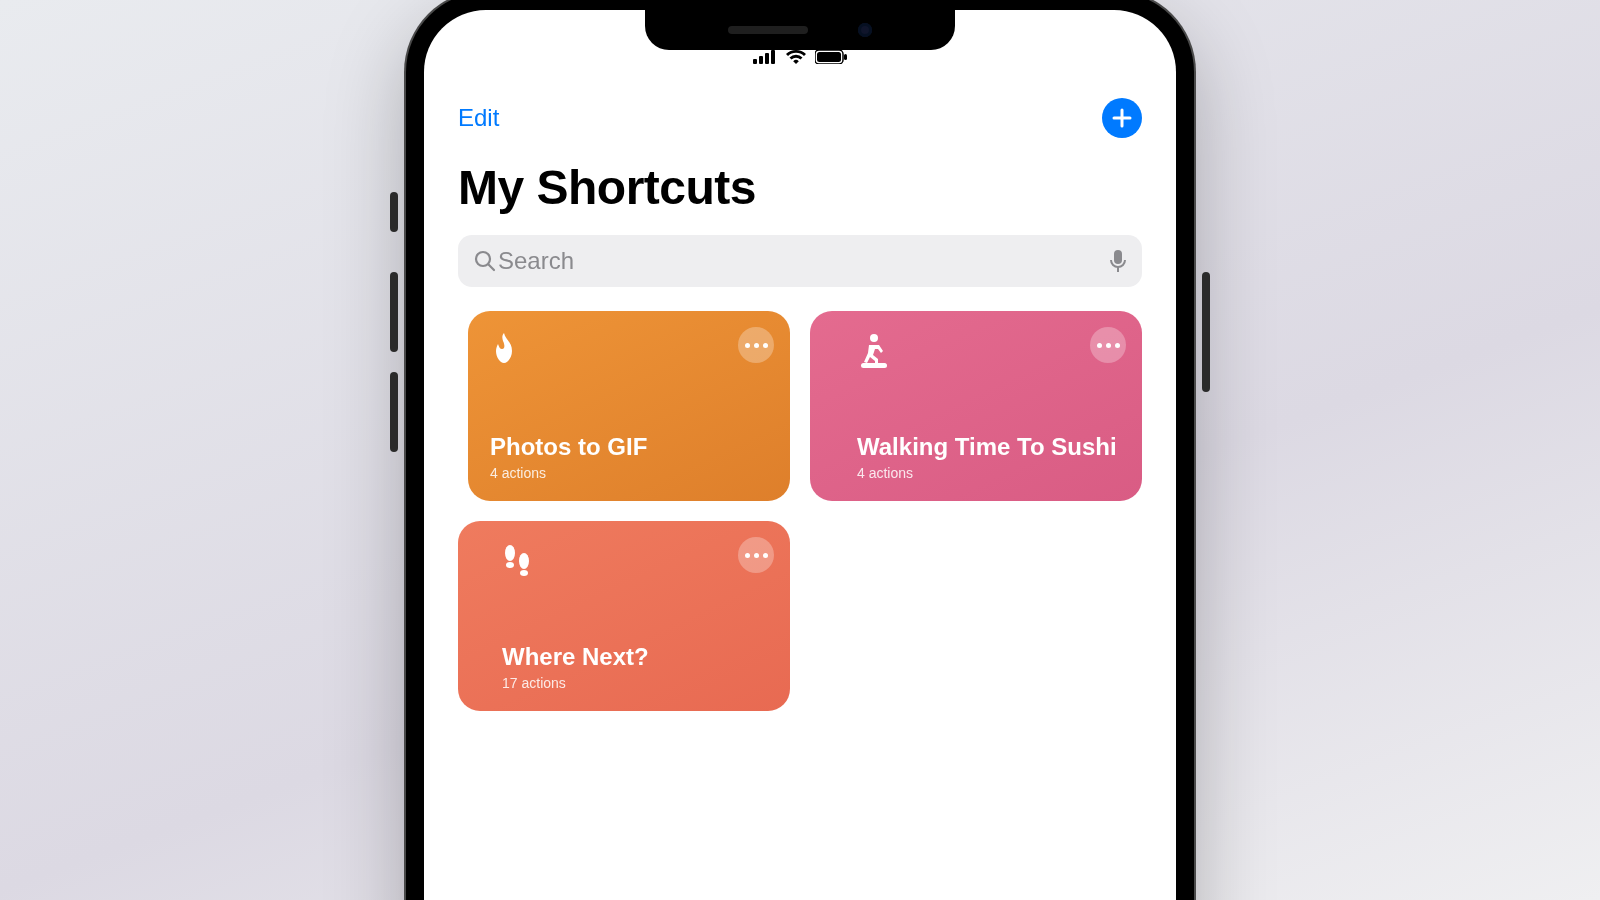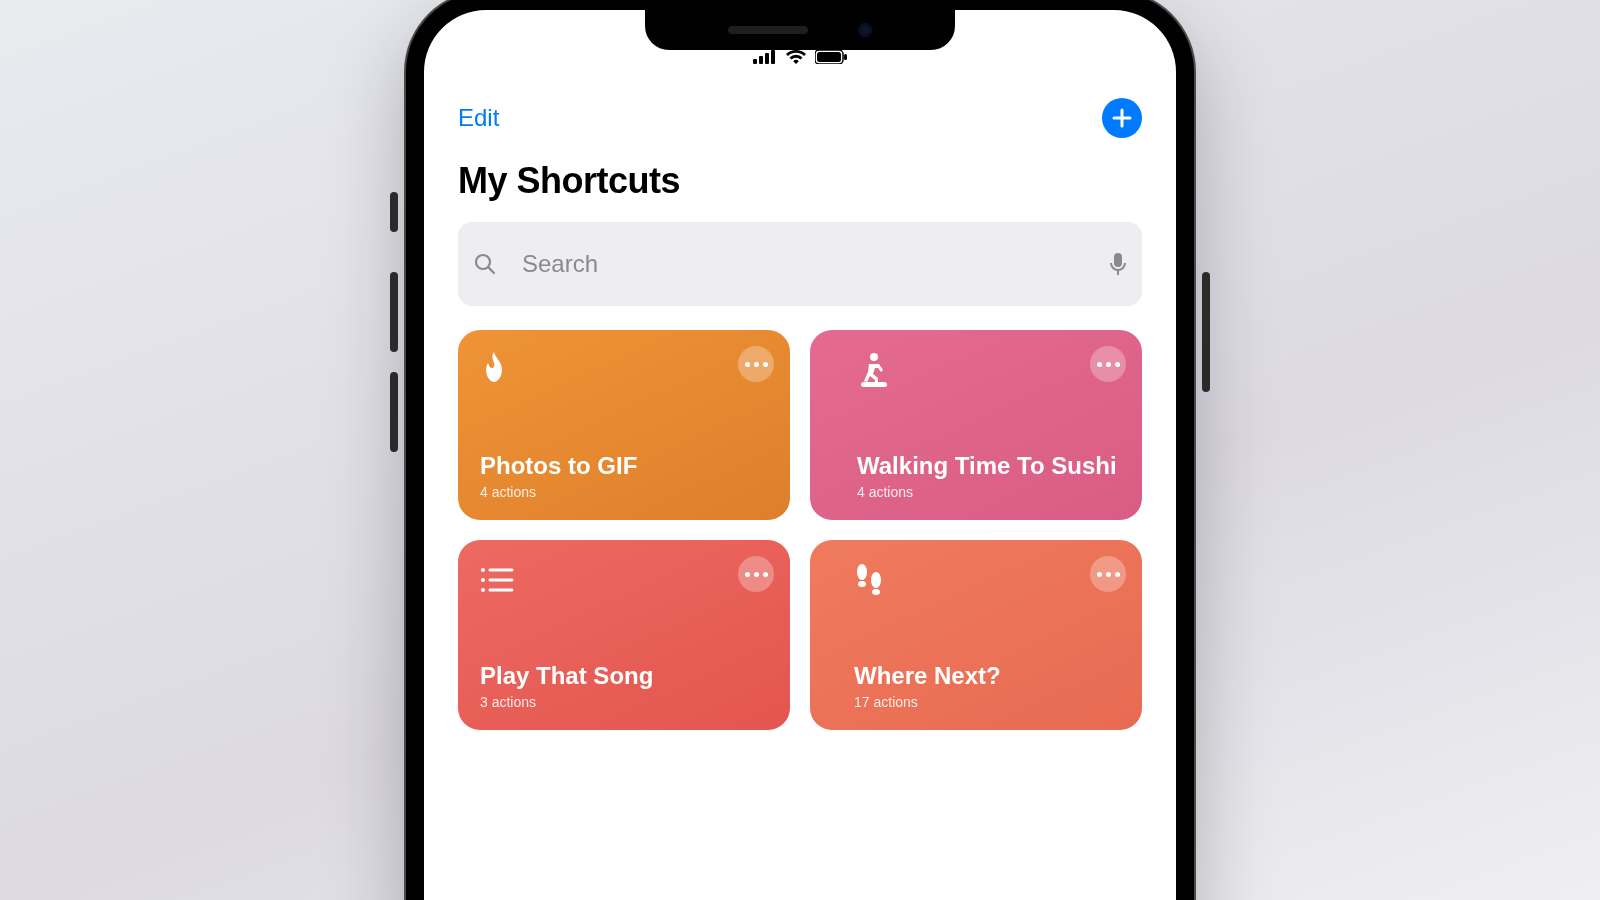--- a/index.html
+++ b/index.html
@@ -64,42 +64,42 @@
   .edit-btn{
     color:#007aff;font-size:24px;background:none;border:none;
     padding:0;font-family:inherit;cursor:pointer;
   }
   .add-btn{
     width:40px;height:40px;border-radius:50%;background:#007aff;border:none;
     display:flex;align-items:center;justify-content:center;cursor:pointer;
     padding:0;
   }
   h1.title{
-    font-size:36px;font-weight:800;letter-spacing:-0.5px;margin:22px 0 20px 0;
+    font-size:48px;font-weight:800;letter-spacing:-0.5px;margin:22px 0 20px 0;
   }
   .search{
     background:#eeeef0;border-radius:14px;height:52px;
-    display:flex;align-items:center;padding:16px 16px;gap:24px;
+    display:flex;align-items:center;padding:0 16px;gap:0;
   }
   .search input{
     flex:1;border:none;background:transparent;font-size:24px;color:#3a3a3c;
     outline:none;font-family:inherit;
   }
   .search input::placeholder{color:#8a8a8e;}
   .grid{
     margin-top:24px;
     display:grid;grid-template-columns:1fr 1fr;gap:20px;
   }
   .card{
     border-radius:22px;height:190px;position:relative;
     padding:20px 22px;box-sizing:border-box;color:#fff;
     display:flex;flex-direction:column;justify-content:space-between;
     cursor:pointer;
   }
-  .card.orange{background:linear-gradient(155deg,#ee9437,#de7f2b);}
+  .card.orange{background:linear-gradient(155deg,#ee9437,#de7f2b);margin-left:10px;}
   .card.pink  {background:linear-gradient(155deg,#e46b8f,#d95c84);padding-left:47px;}
   .card.red   {background:linear-gradient(155deg,#ed6962,#e3564f);}
   .card.coral {background:linear-gradient(155deg,#ef7b5e,#e86a52);padding-left:44px;}
   .card-icon{height:40px;display:flex;align-items:center;}
   .card-title{font-size:24px;font-weight:700;line-height:1.15;}
   .card-sub{font-size:14px;opacity:.85;margin-top:4px;}
   .more-btn{
     position:absolute;top:16px;right:16px;width:36px;height:36px;border-radius:50%;
     background:rgba(255,255,255,.28);border:none;cursor:pointer;
     display:flex;align-items:center;justify-content:center;gap:4px;padding:0;
@@ -199,41 +199,20 @@
                 <path d="M12 12h10l4 6-2 2-3-4h-3l-2 6 5 4v8h-3v-6l-5-4-3 6-3-1 4-9z"></path>
                 <rect x="4" y="30" width="26" height="5" rx="2.5"></rect>
               </svg>
             </div>
             <div>
               <div class="card-title">Walking Time To Sushi</div>
               <div class="card-sub">4 actions</div>
             </div>
           </div>
 
-          <div class="card red">
-            <button class="more-btn">
-                <span></span>
-                <span></span>
-                <span></span>
-              </button>
-            <div class="card-icon">
-              <svg width="34" height="28" viewBox="0 0 34 28" fill="none" stroke="#fff" stroke-width="3" stroke-linecap="round">
-                <circle cx="3" cy="4" r="2" fill="#fff" stroke="none"></circle>
-                <circle cx="3" cy="14" r="2" fill="#fff" stroke="none"></circle>
-                <circle cx="3" cy="24" r="2" fill="#fff" stroke="none"></circle>
-                <line x1="10" y1="4" x2="32" y2="4"></line>
-                <line x1="10" y1="14" x2="32" y2="14"></line>
-                <line x1="10" y1="24" x2="32" y2="24"></line>
-              </svg>
-            </div>
-            <div>
-              <div class="card-title">Play That Song</div>
-              <div class="card-sub">3 actions</div>
-            </div>
-          </div>
 
           <div class="card coral">
             <button class="more-btn">
                 <span></span>
                 <span></span>
                 <span></span>
               </button>
             <div class="card-icon">
               <svg width="30" height="36" viewBox="0 0 30 36" fill="#fff">
                 <ellipse cx="8" cy="10" rx="5" ry="8"></ellipse>

